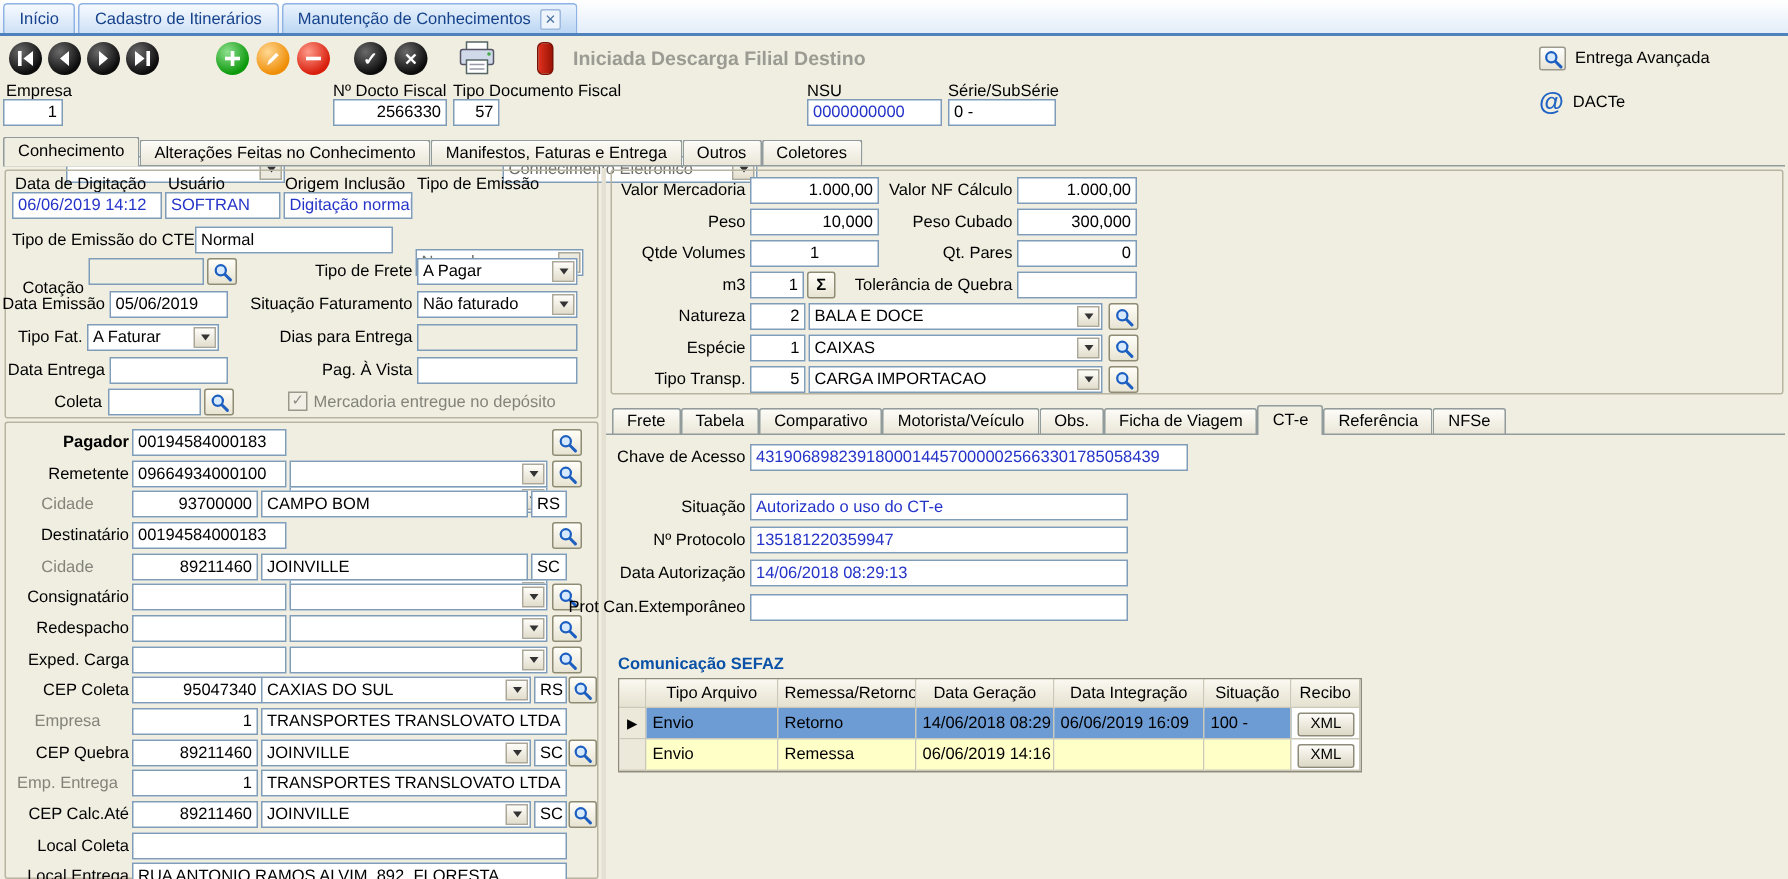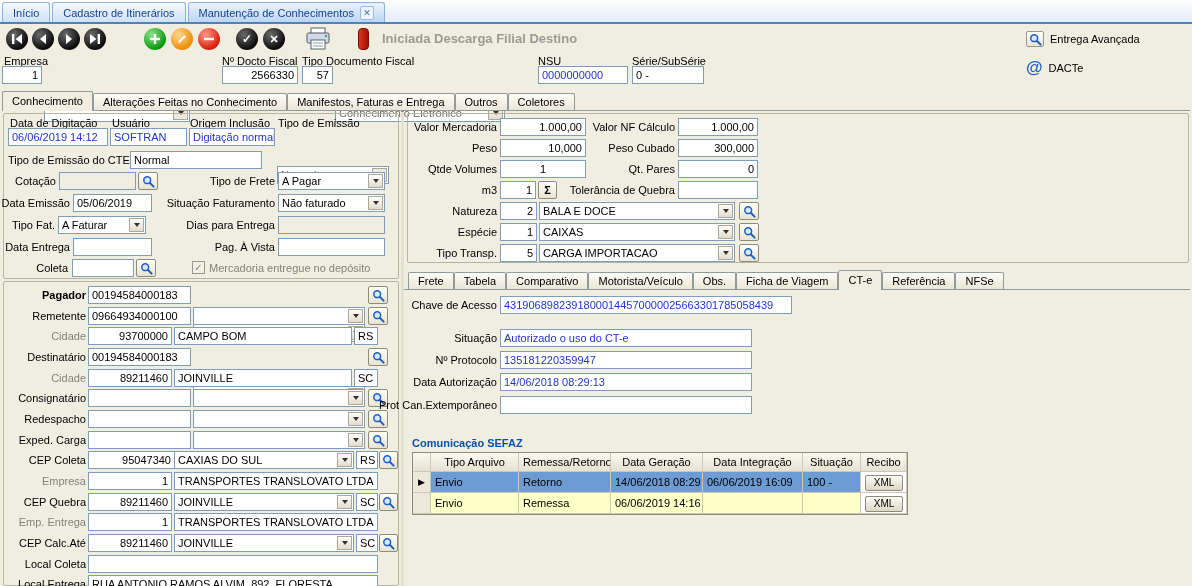--- a/index.html
+++ b/index.html
@@ -29,21 +29,21 @@
   .redbar { position:absolute; left:358px; top:28px; width:11px; height:22px; border-radius:4px;
             background:linear-gradient(90deg,#e0301e,#9c1405); border:1px solid #7a1003; }
   .toolgrp { position:absolute; display:flex; align-items:center; gap:6px; }
   .iconbox { width:18px; height:16px; border:1px solid #9a9a8c; background:linear-gradient(#ffffff,#e7e3d4);
              border-radius:2px; display:flex; align-items:center; justify-content:center; }
   .at { font-size:17px; font-weight:bold; color:#1f63c4; line-height:16px; }
 
   
   .lbl { position:absolute; white-space:nowrap; }
   .r { text-align:right; }
-  .gray { color:#83837a; }
+  .gray { color:#83837a;text-align:center; }
   .bold { font-weight:bold; }
   .fld { position:absolute; height:18px; background:#fff; border:1px solid #7f9db9;
          padding:2px 3px 0; line-height:13px; white-space:nowrap; overflow:hidden; }
   .num { text-align:right; }
   .ctr { text-align:center; }
   .blue { color:#2433c8; }
   .dis { background:#f0eee1; }
   .graytx { color:#6e6e66;margin-top:38px; }
   .yellow { background:#ffffc8; }
   .combo { position:absolute; height:18px; background:#fff; border:1px solid #7f9db9;
@@ -216,21 +216,21 @@
   <div class="fld blue" style="left:8px;top:128px;width:100px">06/06/2019 14:12</div>
   <div class="fld blue" style="left:110px;top:128px;width:77px">SOFTRAN</div>
   <div class="fld blue" style="left:189px;top:128px;width:86px">Digitação normal</div>
   <div class="combo dis graytx" style="left:277px;top:128px;width:112px"><span>Normal</span><span class="arrbox">
         <span class="tri"></span>
       </span></div>
 
   <div class="lbl" style="left:8px;top:154px">Tipo de Emissão do CTE</div>
   <div class="fld" style="left:130px;top:151px;width:132px">Normal</div>
 
-  <div class="lbl r" style="left:0;top:175px;width:56px">Cotação</div>
+  <div class="lbl r" style="left:0;top:186px;width:56px">Cotação</div>
   <div class="fld dis" style="left:59px;top:172px;width:77px"></div>
   <div class="magbtn" style="left:138px;top:172px">
       <svg width="13" height="13" viewBox="0 0 13 13">
         <circle cx="5.2" cy="5.2" r="3.4" fill="#d6e9ff" stroke="#1d5fc0" stroke-width="1.5"></circle>
         <line x1="8" y1="8" x2="11.6" y2="11.6" stroke="#1d5fc0" stroke-width="2" stroke-linecap="round"></line>
       </svg>
     </div>
   <div class="lbl r" style="left:196px;top:175px;width:79px">Tipo de Frete</div>
   <div class="combo" style="left:278px;top:172px;width:107px"><span>A Pagar</span><span class="arrbox">
         <span class="tri"></span>

